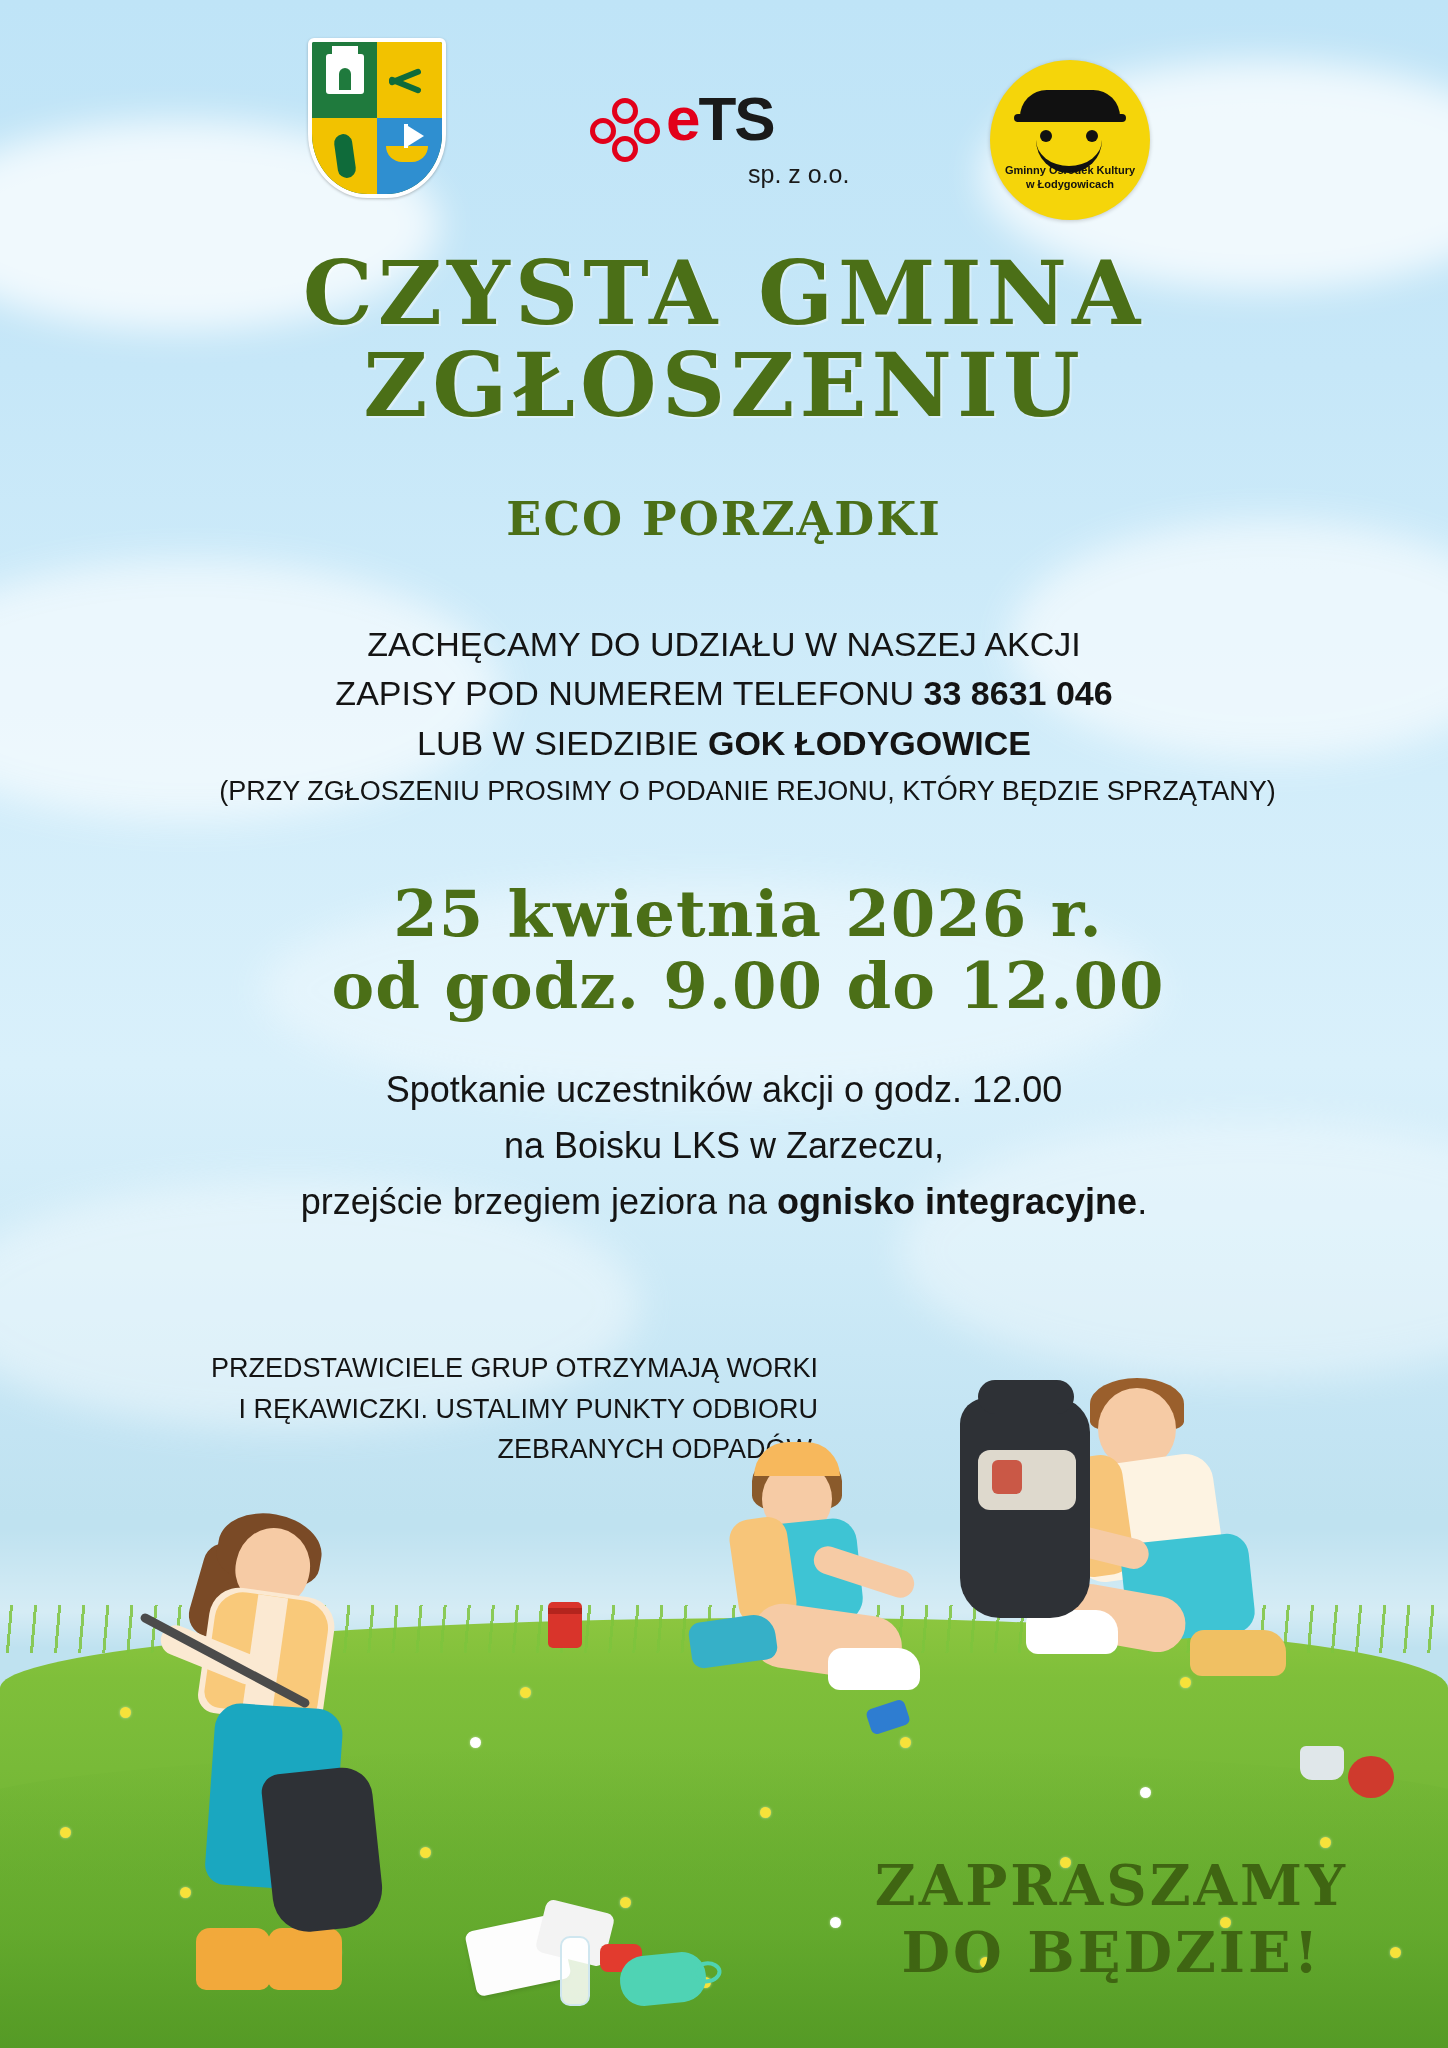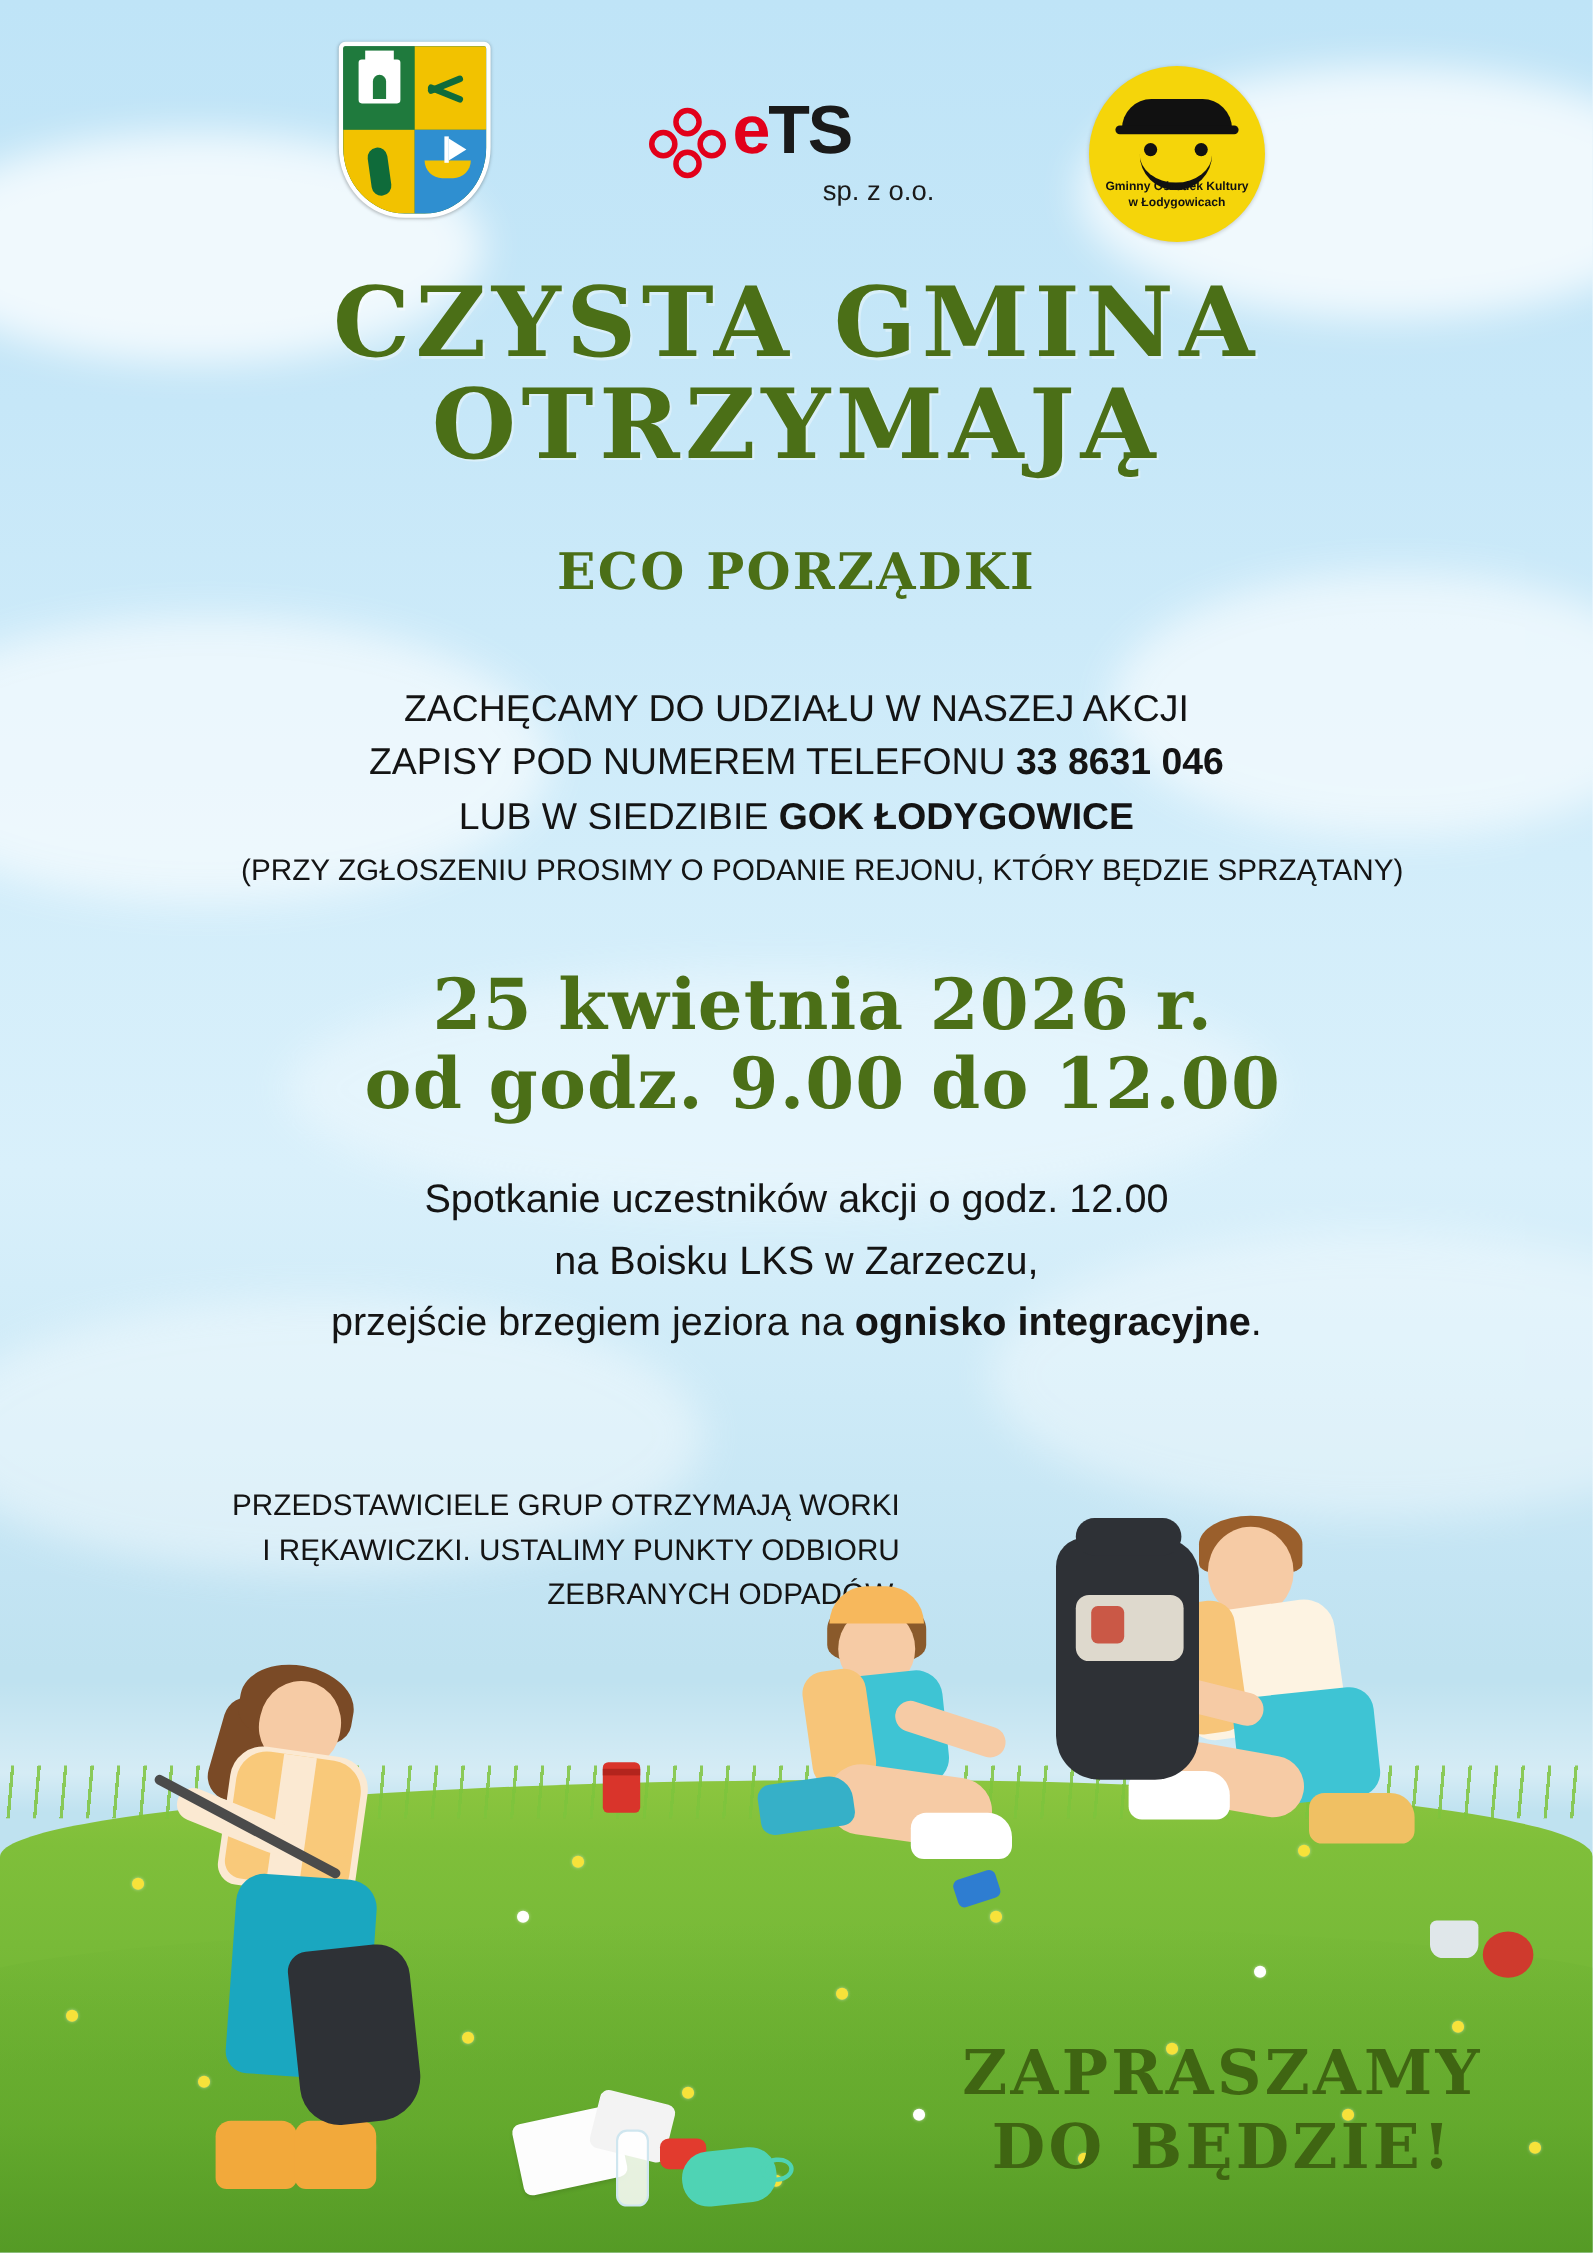--- a/index.html
+++ b/index.html
@@ -516,21 +516,21 @@
       </div>
       <div class="gok-text">
         <div>Gminny Ośrodek Kultury</div>
         <div>w Łodygowicach</div>
       </div>
     </div>
   </div>
 
   <div class="title">
     <div>CZYSTA GMINA</div>
-    <div>OTRZYMAJĄ</div>
+    <div>ZGŁOSZENIU</div>
   </div>
   <div class="subtitle">ECO PORZĄDKI</div>
 
   <div class="info">
     <div>ZACHĘCAMY DO UDZIAŁU W NASZEJ AKCJI</div>
     <div>
       <span>ZAPISY POD NUMEREM TELEFONU </span><b>33 8631 046</b>
     </div>
     <div>
       <span>LUB W SIEDZIBIE </span><b>GOK ŁODYGOWICE</b>

